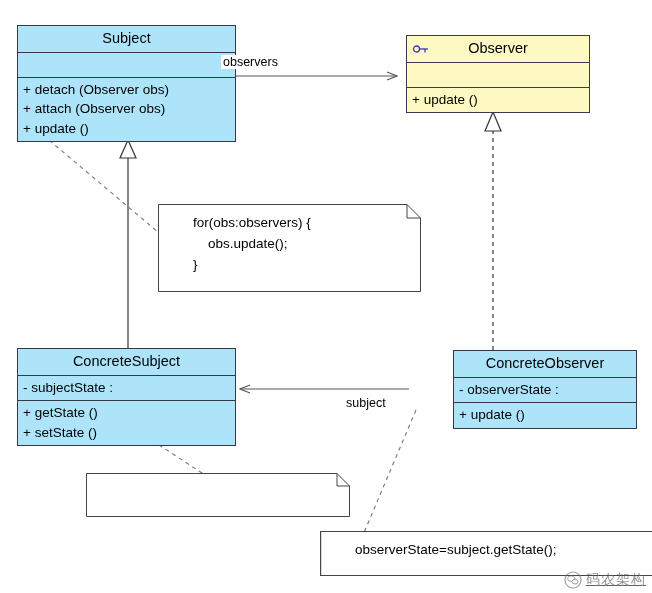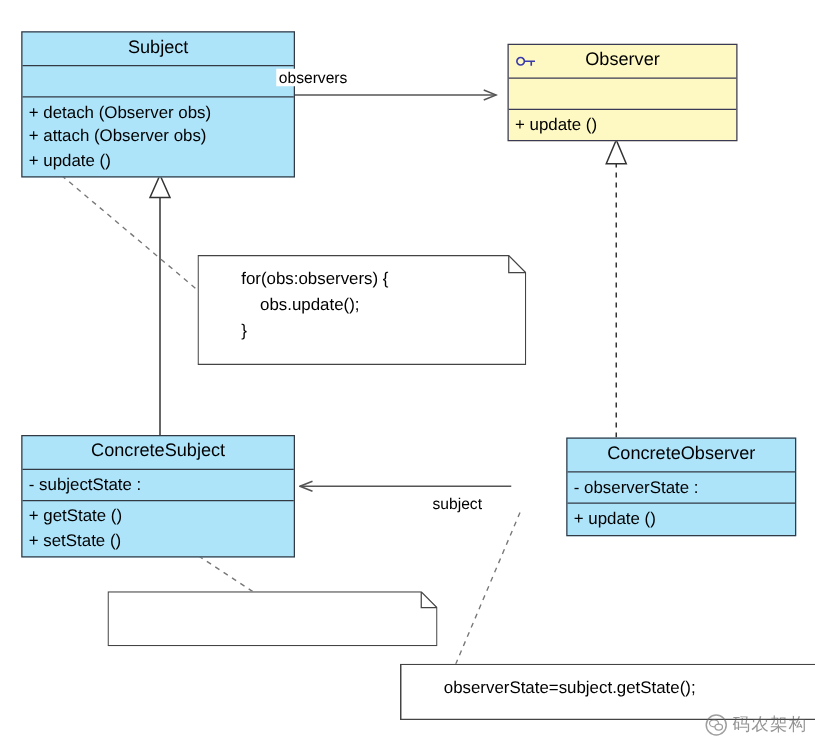--- a/index.html
+++ b/index.html
@@ -110,20 +110,21 @@
   
   .watermark {
     position: absolute;
     right: 6px;
     bottom: 4px;
     display: flex;
     align-items: flex-start;
     gap: 4px;
     opacity: 0.62;
     z-index: 6;
+    text-decoration: underline;
   }
   .watermark .wm-text {
     font-size: 14px;
     color: #555;
     letter-spacing: 1px;
     font-family: "DejaVu Sans", sans-serif;
   }
 </style>
 </head>
 <body>

